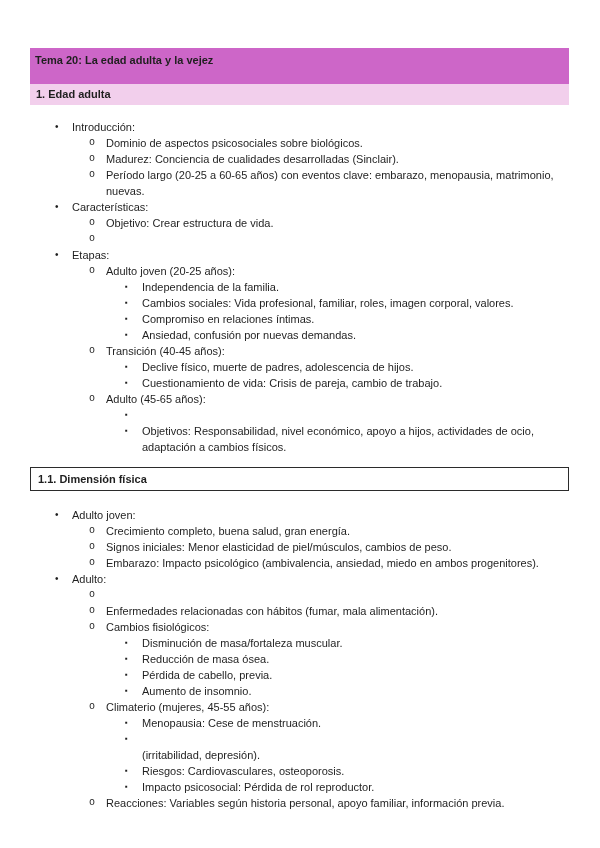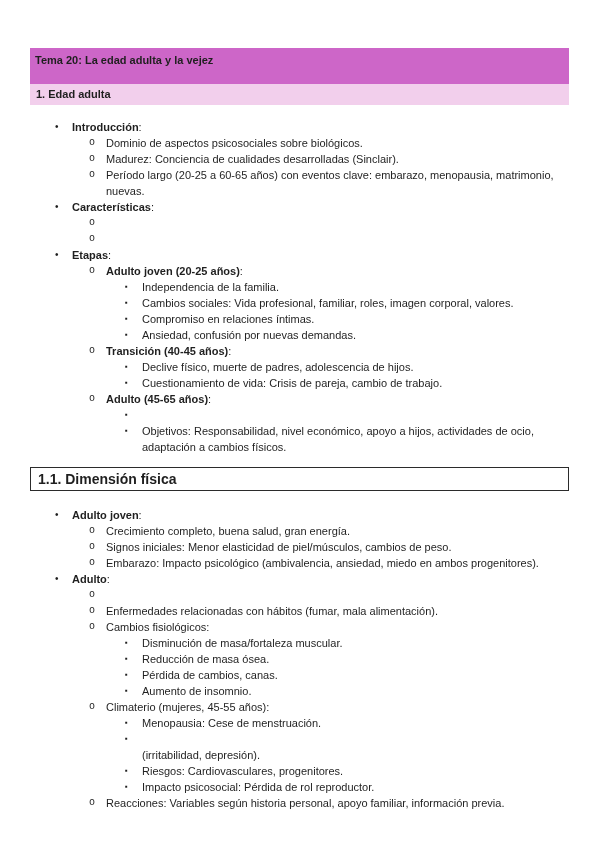--- a/index.html
+++ b/index.html
@@ -28,26 +28,26 @@
   .list.s2 { margin-top:16px; }
   .line { display:flex; line-height:16px; }
   .lvl1 { padding-left:25px; }
   .lvl2 { padding-left:59px; }
   .lvl3 { padding-left:95px; }
   .marker { flex:0 0 17px; }
   .marker.mdot    { font-size:10px; }
   .marker.mcircle { font-family:"Liberation Mono","DejaVu Sans Mono",monospace; font-size:10px; }
   .marker.msquare { font-size:8px; line-height:16px; }
   .text { flex:1 1 auto; }
-  .text b { font-weight:bold;margin-top:10px; }
+  .text b { font-weight:normal;margin-top:10px; }
 
   .subsection-box {
     border:1px solid var(--box-border,#2b2b2b);
     margin-top:12px; padding:4px 7px;
-    font-size:14px; font-weight:bold; line-height:14px;
+    font-size:11px; font-weight:bold; line-height:14px;
   }
 </style>
 </head>
 <body>
 
 <div class="page">
 
   <div class="topic-bar">
     <span>Tema 20: La edad adulta y la vejez</span>
   </div>
@@ -76,20 +76,21 @@
       <div class="line lvl2">
         <span class="marker mnone"></span>
         <span class="text">nuevas.</span>
       </div>
       <div class="line lvl1">
         <span class="marker mdot">•</span>
         <span class="text"><b>Características</b>:</span>
       </div>
       <div class="line lvl2">
         <span class="marker mcircle">o</span>
+        <span class="text">Objetivo: Crear estructura de vida.</span>
       </div>
       <div class="line lvl2">
         <span class="marker mcircle">o</span>
       </div>
       <div class="line lvl1">
         <span class="marker mdot">•</span>
         <span class="text"><b>Etapas</b>:</span>
       </div>
       <div class="line lvl2">
         <span class="marker mcircle">o</span>
@@ -179,21 +180,21 @@
       <div class="line lvl3">
         <span class="marker msquare">▪</span>
         <span class="text">Disminución de masa/fortaleza muscular.</span>
       </div>
       <div class="line lvl3">
         <span class="marker msquare">▪</span>
         <span class="text">Reducción de masa ósea.</span>
       </div>
       <div class="line lvl3">
         <span class="marker msquare">▪</span>
-        <span class="text">Pérdida de cambios, canas.</span>
+        <span class="text">Pérdida de cabello, previa.</span>
       </div>
       <div class="line lvl3">
         <span class="marker msquare">▪</span>
         <span class="text">Aumento de insomnio.</span>
       </div>
       <div class="line lvl2">
         <span class="marker mcircle">o</span>
         <span class="text">Climaterio (mujeres, 45-55 años):</span>
       </div>
       <div class="line lvl3">
@@ -202,21 +203,21 @@
       </div>
       <div class="line lvl3">
         <span class="marker msquare">▪</span>
       </div>
       <div class="line lvl3">
         <span class="marker mnone"></span>
         <span class="text">(irritabilidad, depresión).</span>
       </div>
       <div class="line lvl3">
         <span class="marker msquare">▪</span>
-        <span class="text">Riesgos: Cardiovasculares, progenitores.</span>
+        <span class="text">Riesgos: Cardiovasculares, osteoporosis.</span>
       </div>
       <div class="line lvl3">
         <span class="marker msquare">▪</span>
         <span class="text">Impacto psicosocial: Pérdida de rol reproductor.</span>
       </div>
       <div class="line lvl2">
         <span class="marker mcircle">o</span>
         <span class="text">Reacciones: Variables según historia personal, apoyo familiar, información previa.</span>
       </div>
     </div>

